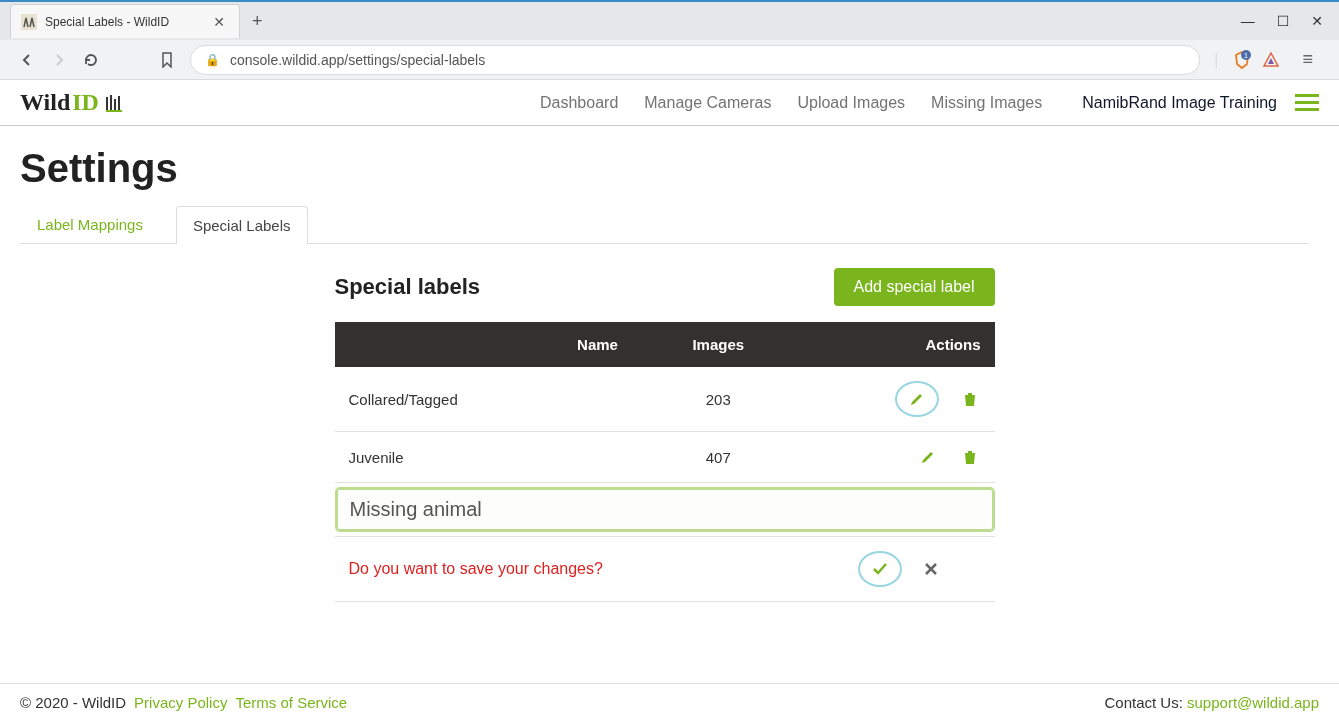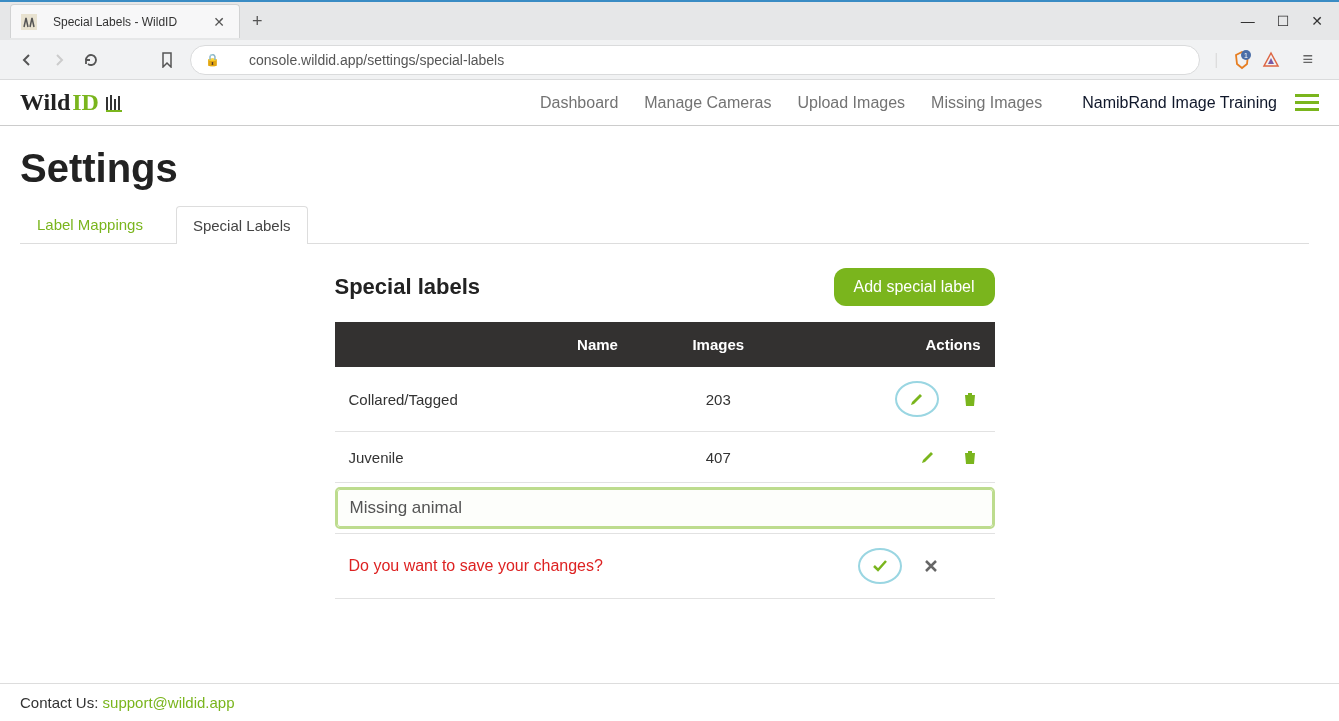--- a/index.html
+++ b/index.html
@@ -3,32 +3,32 @@
   <meta charset="utf-8">
   <style>
     * { margin: 0; padding: 0; box-sizing: border-box; }
     body { font-family: "Segoe UI", Tahoma, sans-serif; background: #fff; color: #333; width: 1339px; height: 721px; overflow: hidden; display: flex; flex-direction: column; }
     
     
     .browser-chrome { background: #e6e7e8; border-top: 2px solid #3a8cc4; }
     .tab-strip { display: flex; align-items: center; height: 38px; padding-left: 10px; gap: 4px; }
     .tab { display: flex; align-items: center; gap: 8px; background: #f7f7f8; border: 1px solid #d1d2d3; border-bottom: none; border-top-left-radius: 4px; border-top-right-radius: 4px; padding: 6px 10px; height: 34px; min-width: 230px; }
     .tab-icon { width: 16px; height: 16px; }
-    .tab-title { font-size: 12px; color: #333; flex: 1; margin-left: 8px; }
+    .tab-title { font-size: 12px; color: #333; flex: 1; }
     .tab-close { font-size: 14px; color: #555; cursor: pointer; padding: 0 4px; }
     .new-tab { font-size: 18px; color: #555; padding: 4px 8px; cursor: pointer; }
     .win-controls { margin-left: auto; display: flex; gap: 22px; padding-right: 16px; }
     .win-controls span { font-size: 14px; color: #333; cursor: pointer; }
     
     .addr-bar { display: flex; align-items: center; gap: 14px; padding: 6px 18px; background: #f1f2f3; height: 40px; border-bottom: 1px solid #dadbdc; }
     .nav-btn { width: 18px; height: 18px; color: #777; cursor: pointer; display: flex; align-items: center; justify-content: center; }
     .nav-btn.disabled { color: #ccc; }
     .url-box { flex: 1; display: flex; align-items: center; gap: 10px; background: #fff; border: 1px solid #dadbdc; border-radius: 16px; padding: 4px 14px; height: 30px; }
     .lock-icon { color: #666; font-size: 12px; }
-    .url-text { font-size: 14px; color: #555; margin-left: 19px; }
+    .url-text { font-size: 14px; color: #555; }
     .ext-icons { display: flex; gap: 10px; align-items: center; }
     .menu-btn { font-size: 18px; color: #666; padding: 0 8px; cursor: pointer; }
     
     
     .app-header { display: flex; align-items: center; padding: 9px 20px; border-bottom: 1px solid #ccc; height: 46px; }
     .logo { font-family: "Palatino Linotype", serif; font-size: 24px; font-weight: bold; color: #222; display:flex; align-items:center; gap:2px; }
     .logo .id { color: #7ab51d; }
     .nav-links { display: flex; gap: 26px; margin-left: auto; margin-right: 40px; }
     .nav-links a { color: #737373; text-decoration: none; font-size: 16px; cursor: pointer; }
     .account-name { font-weight: normal; font-size: 16px; color: #0f172a; }
@@ -39,35 +39,35 @@
     .content { padding: 20px 30px 0 20px; flex: 1; overflow-y: auto; }
     .page-title { font-size: 40px; font-weight: bold; color: #222; margin-bottom: 14px; }
     
     .tabs { display: flex; border-bottom: 1px solid #ddd; gap: 16px; }
     .tabs .tabbtn { padding: 10px 16px; font-size: 15px; color: #7ab51d; border: 1px solid transparent; border-bottom: none; cursor: pointer; }
     .tabs .tabbtn.active { color: #444; border-color: #ddd; border-radius: 4px 4px 0 0; background: #fff; position: relative; top: 1px; }
     
     .panel { max-width: 660px; margin: 24px auto 0 auto; }
     .panel-header { display: flex; align-items: center; justify-content: space-between; margin-bottom: 16px; }
     .panel-title { font-size: 22px; font-weight: bold; color: #222; }
-    .btn-primary { background: #7ab51d; color: #fff; border: none; border-radius: 12px; padding: 10px 20px; font-size: 16px; cursor: pointer; }
+    .btn-primary { background: #7ab51d; color: #fff; border: none; border-radius: 4px; padding: 10px 20px; font-size: 16px; cursor: pointer; }
     
     table { width: 100%; border-collapse: collapse; }
     thead th { background: #333130; color: #fff; text-align: right; padding: 14px 14px; font-size: 15px; font-weight: bold; }
     thead th:nth-child(2) { text-align: center; }
     thead th:nth-child(3) { }
     tbody td { padding: 14px 14px; border-bottom: 1px solid #e2e2e2; font-size: 15px; color: #333; vertical-align: middle; }
     tbody td:nth-child(2) { text-align: center; }
     tbody td:nth-child(3) { text-align: right; }
     
     .actions-cell { display: inline-flex; gap: 20px; align-items: center; justify-content: flex-end; }
     .icon-btn { cursor: pointer; display: inline-flex; align-items:center; justify-content:center; width:22px; height:22px; }
     .circled { border: 2px solid #9ad6e2; border-radius: 50%; width: 44px; height: 36px; display: inline-flex; align-items: center; justify-content: center; }
     
-    .edit-input { width: 100%; padding: 8px 12px; font-size: 17px; border: 1px solid #bddc8e; border-radius: 3px; outline: 2px solid #bddc8e; color: #555; background:#fdfefb;}
+    .edit-input { width: 100%; padding: 8px 12px; font-size: 20px; border: 1px solid #bddc8e; border-radius: 3px; outline: 2px solid #bddc8e; color: #555; background:#fdfefb;}
     .confirm-text { color: #d22; font-size: 16px; }
     .confirm-actions { display:inline-flex; gap:18px; align-items:center; justify-content:flex-end; }
     
     
     .footer { border-top: 1px solid #ddd; padding: 10px 20px; display: flex; justify-content: space-between; font-size: 15px; color: #333; margin-top:auto; }
     .footer a { color: #7ab51d; text-decoration: none; }
     .footer .left { display: flex; gap: 8px; align-items: center; }
     
     svg { display: block; }
   </style>
@@ -247,17 +247,22 @@
                 </span>
             </span>
           </td>
         </tr>
       </tbody>
     </table>
   </div>
 </div>
 
 <div class="footer">
+  <div class="left">
+    <span>© 2020 - WildID</span>
+    <a>Privacy Policy</a>
+    <a>Terms of Service</a>
+  </div>
   <div>
     <span>Contact Us:</span>
     <a>support@wildid.app</a>
   </div>
 </div>
 
 </body></html>

